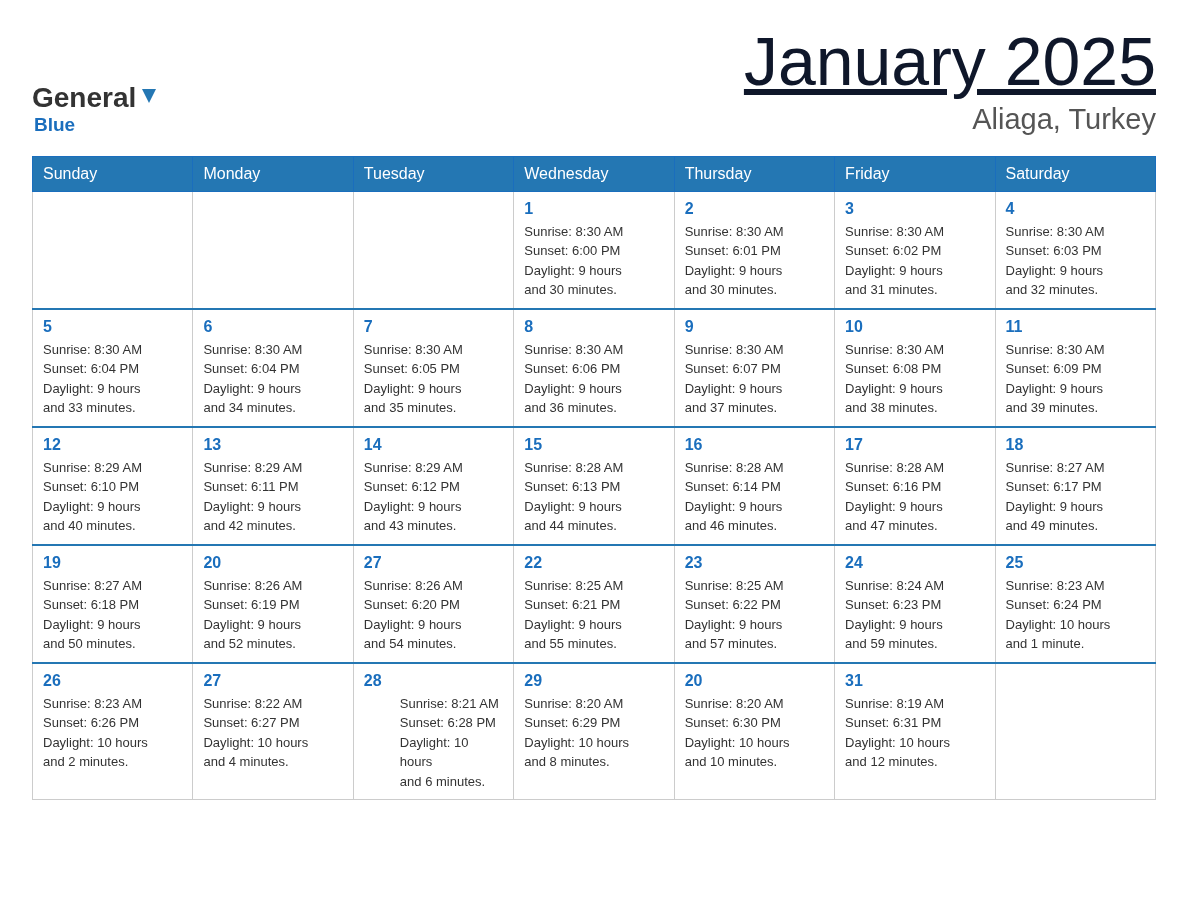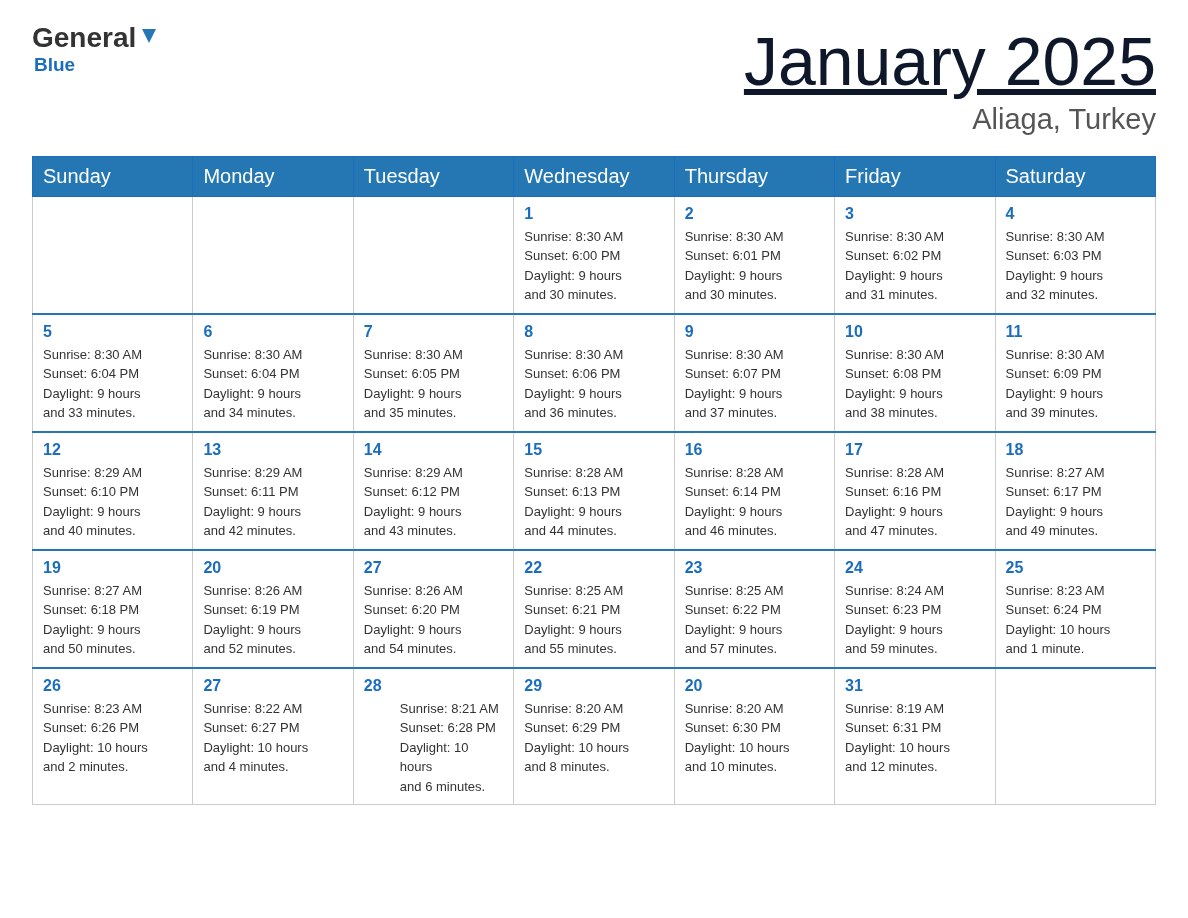--- a/index.html
+++ b/index.html
@@ -6,21 +6,21 @@
     body {
       font-family: Arial, sans-serif;
       background: #fff;
       padding: 24px 32px;
       width: 1188px;
       min-height: 918px;
     }
     .header {
       display: flex;
       justify-content: space-between;
-      align-items: flex-start;
+      align-items: flex-end;
       margin-bottom: 20px;
     }
     .logo {
       display: flex;
       flex-direction: column;
       align-items: flex-start;
     }
     .logo-text {
       font-size: 28px;
       font-weight: bold;
@@ -52,21 +52,21 @@
     .calendar {
       width: 100%;
       border-collapse: collapse;
       table-layout: fixed;
     }
     .calendar th {
       background-color: #2477b3;
       color: #fff;
       text-align: left;
       padding: 8px 10px;
-      font-size: 20px;
+      font-size: 16px;
       font-weight: normal;
       border: 1px solid #1a6ebd;
     }
     .calendar td {
       border: 1px solid #ccc;
       vertical-align: top;
       padding: 8px 10px;
       height: 110px;
     }
     .calendar td.empty {

